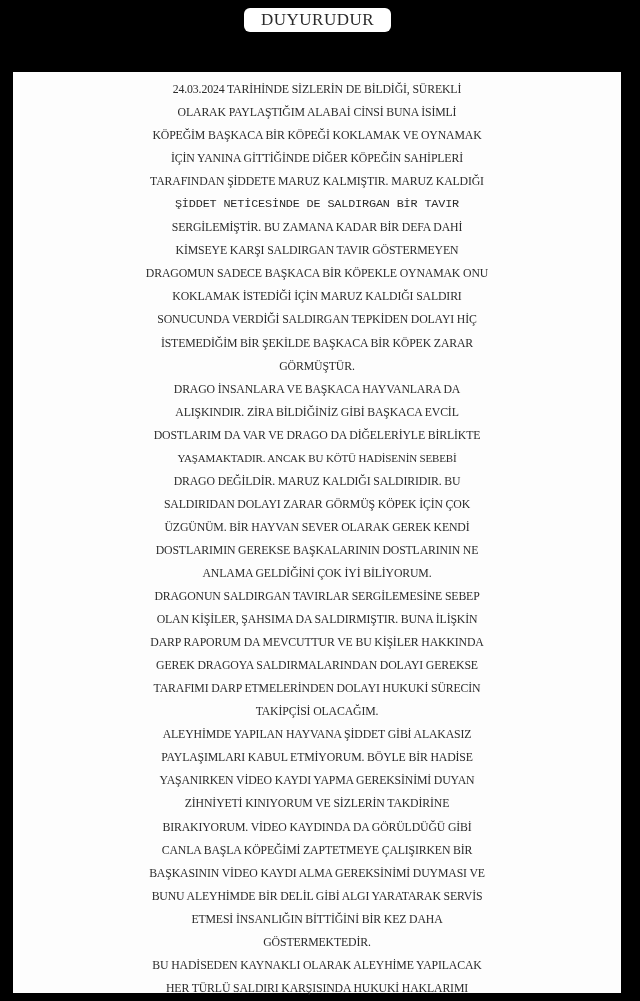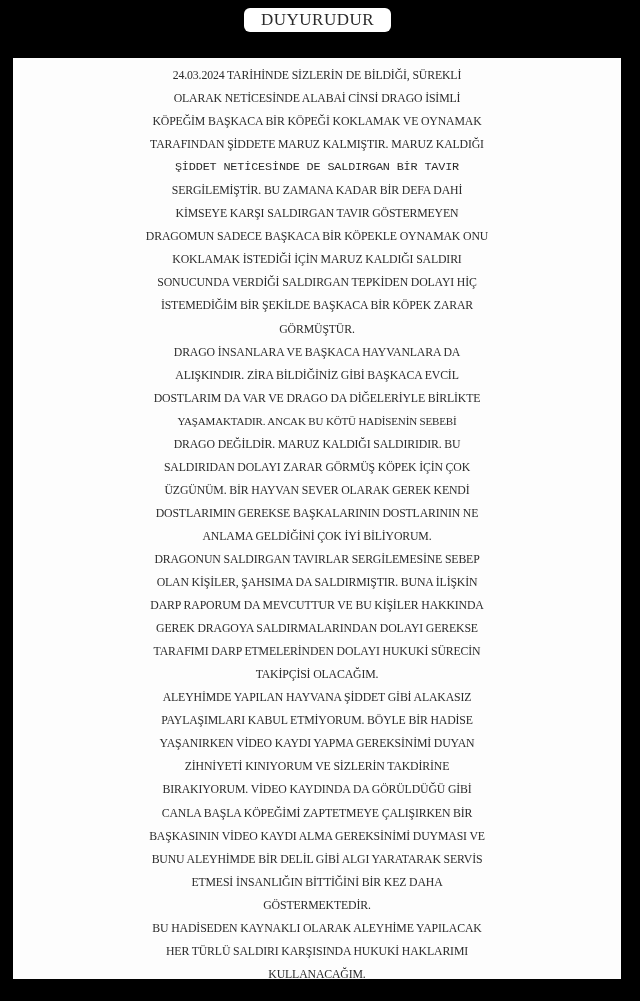--- a/index.html
+++ b/index.html
@@ -26,21 +26,21 @@
     align-items: center;
     justify-content: center;
     font-size: 17px;
     letter-spacing: 0.5px;
     box-sizing: border-box;
     border-radius: 6px;
   }
   .content-box {
     position: absolute;
     left: 13px;
-    top: 58px;
+    top: 72px;
     width: 608px;
     height: 921px;
     background: #fdfdfd;
     box-sizing: border-box;
     padding: 6px 2px 0 2px;
     text-align: center;
     color: #2b2b2b;
   }
   .line {
     display: block;
@@ -52,22 +52,23 @@
 </style>
 </head>
 <body>
 
 <div class="title-box">
   <span>DUYURUDUR</span>
 </div>
 
 <div class="content-box">
   <span class="line" style="font-size: 11.8px;">24.03.2024 TARİHİNDE SİZLERİN DE BİLDİĞİ, SÜREKLİ</span>
-  <span class="line" style="font-size: 11.8px;">OLARAK NETİCESİNDE ALABAİ CİNSİ DRAGO İSİMLİ</span>
+  <span class="line" style="font-size: 11.8px;">OLARAK PAYLAŞTIĞIM ALABAİ CİNSİ BUNA İSİMLİ</span>
   <span class="line" style="font-size: 11.8px;">KÖPEĞİM BAŞKACA BİR KÖPEĞİ KOKLAMAK VE OYNAMAK</span>
+  <span class="line" style="font-size: 11.8px;">İÇİN YANINA GİTTİĞİNDE DİĞER KÖPEĞİN SAHİPLERİ</span>
   <span class="line" style="font-size: 11.8px;">TARAFINDAN ŞİDDETE MARUZ KALMIŞTIR. MARUZ KALDIĞI</span>
   <span class="line" style="font-size: 11.8px; font-family: Liberation Mono, monospace;">ŞİDDET NETİCESİNDE DE SALDIRGAN BİR TAVIR</span>
   <span class="line" style="font-size: 11.8px;">SERGİLEMİŞTİR.  BU ZAMANA KADAR BİR DEFA DAHİ</span>
   <span class="line" style="font-size: 11.8px;">KİMSEYE KARŞI SALDIRGAN TAVIR GÖSTERMEYEN</span>
   <span class="line" style="font-size: 11.8px;">DRAGOMUN SADECE BAŞKACA BİR KÖPEKLE OYNAMAK ONU</span>
   <span class="line" style="font-size: 11.8px;">KOKLAMAK İSTEDİĞİ İÇİN MARUZ KALDIĞI SALDIRI</span>
   <span class="line" style="font-size: 11.8px;">SONUCUNDA VERDİĞİ SALDIRGAN TEPKİDEN DOLAYI HİÇ</span>
   <span class="line" style="font-size: 11.8px;">İSTEMEDİĞİM BİR ŞEKİLDE BAŞKACA BİR KÖPEK ZARAR</span>
   <span class="line" style="font-size: 11.8px;">GÖRMÜŞTÜR.</span>
   <span class="line" style="font-size: 11.8px;">DRAGO İNSANLARA VE BAŞKACA HAYVANLARA DA</span>

